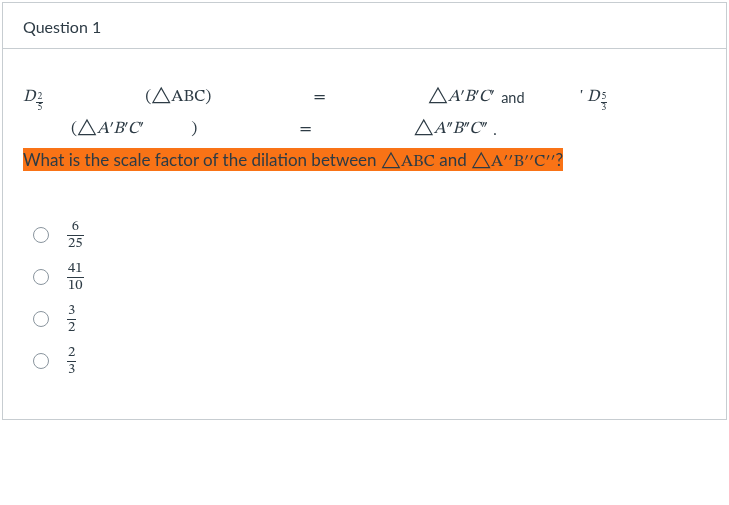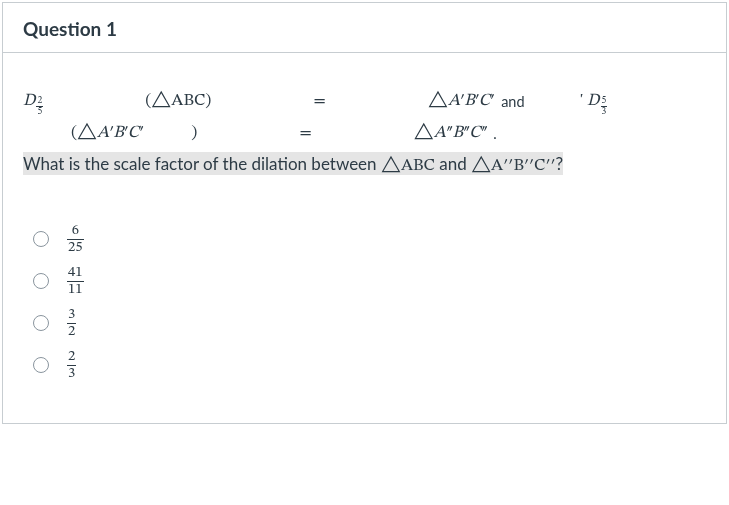--- a/index.html
+++ b/index.html
@@ -13,22 +13,22 @@
   .card {
     border: 1px solid #c7cdd1;
     margin: 2px;
     background: #fff;
   }
   .header {
     padding: 14px 20px 12px 20px;
     border-bottom: 1px solid #c7cdd1;
   }
   .header-title {
-    font-weight: 700;
-    font-size: 19px;
+    font-weight: 400;
+    font-size: 16px;
   }
   .body {
     padding: 32px 20px 34px 20px;
   }
   .stem {
     font-size: 17px;
     line-height: 1.6;
     margin-bottom: 4px;
   }
   .math {
@@ -57,21 +57,21 @@
   .and {
     font-size: 14.5px;
     font-style: normal;
     font-family: "Lato","Helvetica Neue",Arial,sans-serif;
     vertical-align: -0.15em;
     padding: 0 3px;
   }
   .prime { font-style: normal; letter-spacing: -1px; }
   .dprime { font-style: normal; letter-spacing: -1px; }
   .highlight {
-    background: #e5e5e5;
+    background: #f97316;
     color:#2d3b45;
     padding: 1px 0;
   }
   .wh { font-family: "Cambria Math","STIX Two Math","Times New Roman",serif; font-style: normal;}
   .options {
     margin-top: 42px;
     padding-left: 10px;
   }
   .opt {
     display: flex;
@@ -124,21 +124,21 @@
       <span class="highlight"><span>What is the scale factor of the dilation between </span><span class="wh">△</span><span class="wh">ABC</span><span> and </span><span class="wh">△</span><span class="wh"><span>A</span>′′<span>B</span>′′<span>C</span>′′</span><span>?</span></span>
     </div>
 
     <div class="options">
       <div class="opt">
         <span class="radio"></span>
         <span class="opt-label"><span class="frac"><span class="num">6</span><span class="den">25</span></span></span>
       </div>
       <div class="opt">
         <span class="radio"></span>
-        <span class="opt-label"><span class="frac"><span class="num">41</span><span class="den">11</span></span></span>
+        <span class="opt-label"><span class="frac"><span class="num">41</span><span class="den">10</span></span></span>
       </div>
       <div class="opt">
         <span class="radio"></span>
         <span class="opt-label"><span class="frac"><span class="num">3</span><span class="den">2</span></span></span>
       </div>
       <div class="opt">
         <span class="radio"></span>
         <span class="opt-label"><span class="frac"><span class="num">2</span><span class="den">3</span></span></span>
       </div>
     </div>

